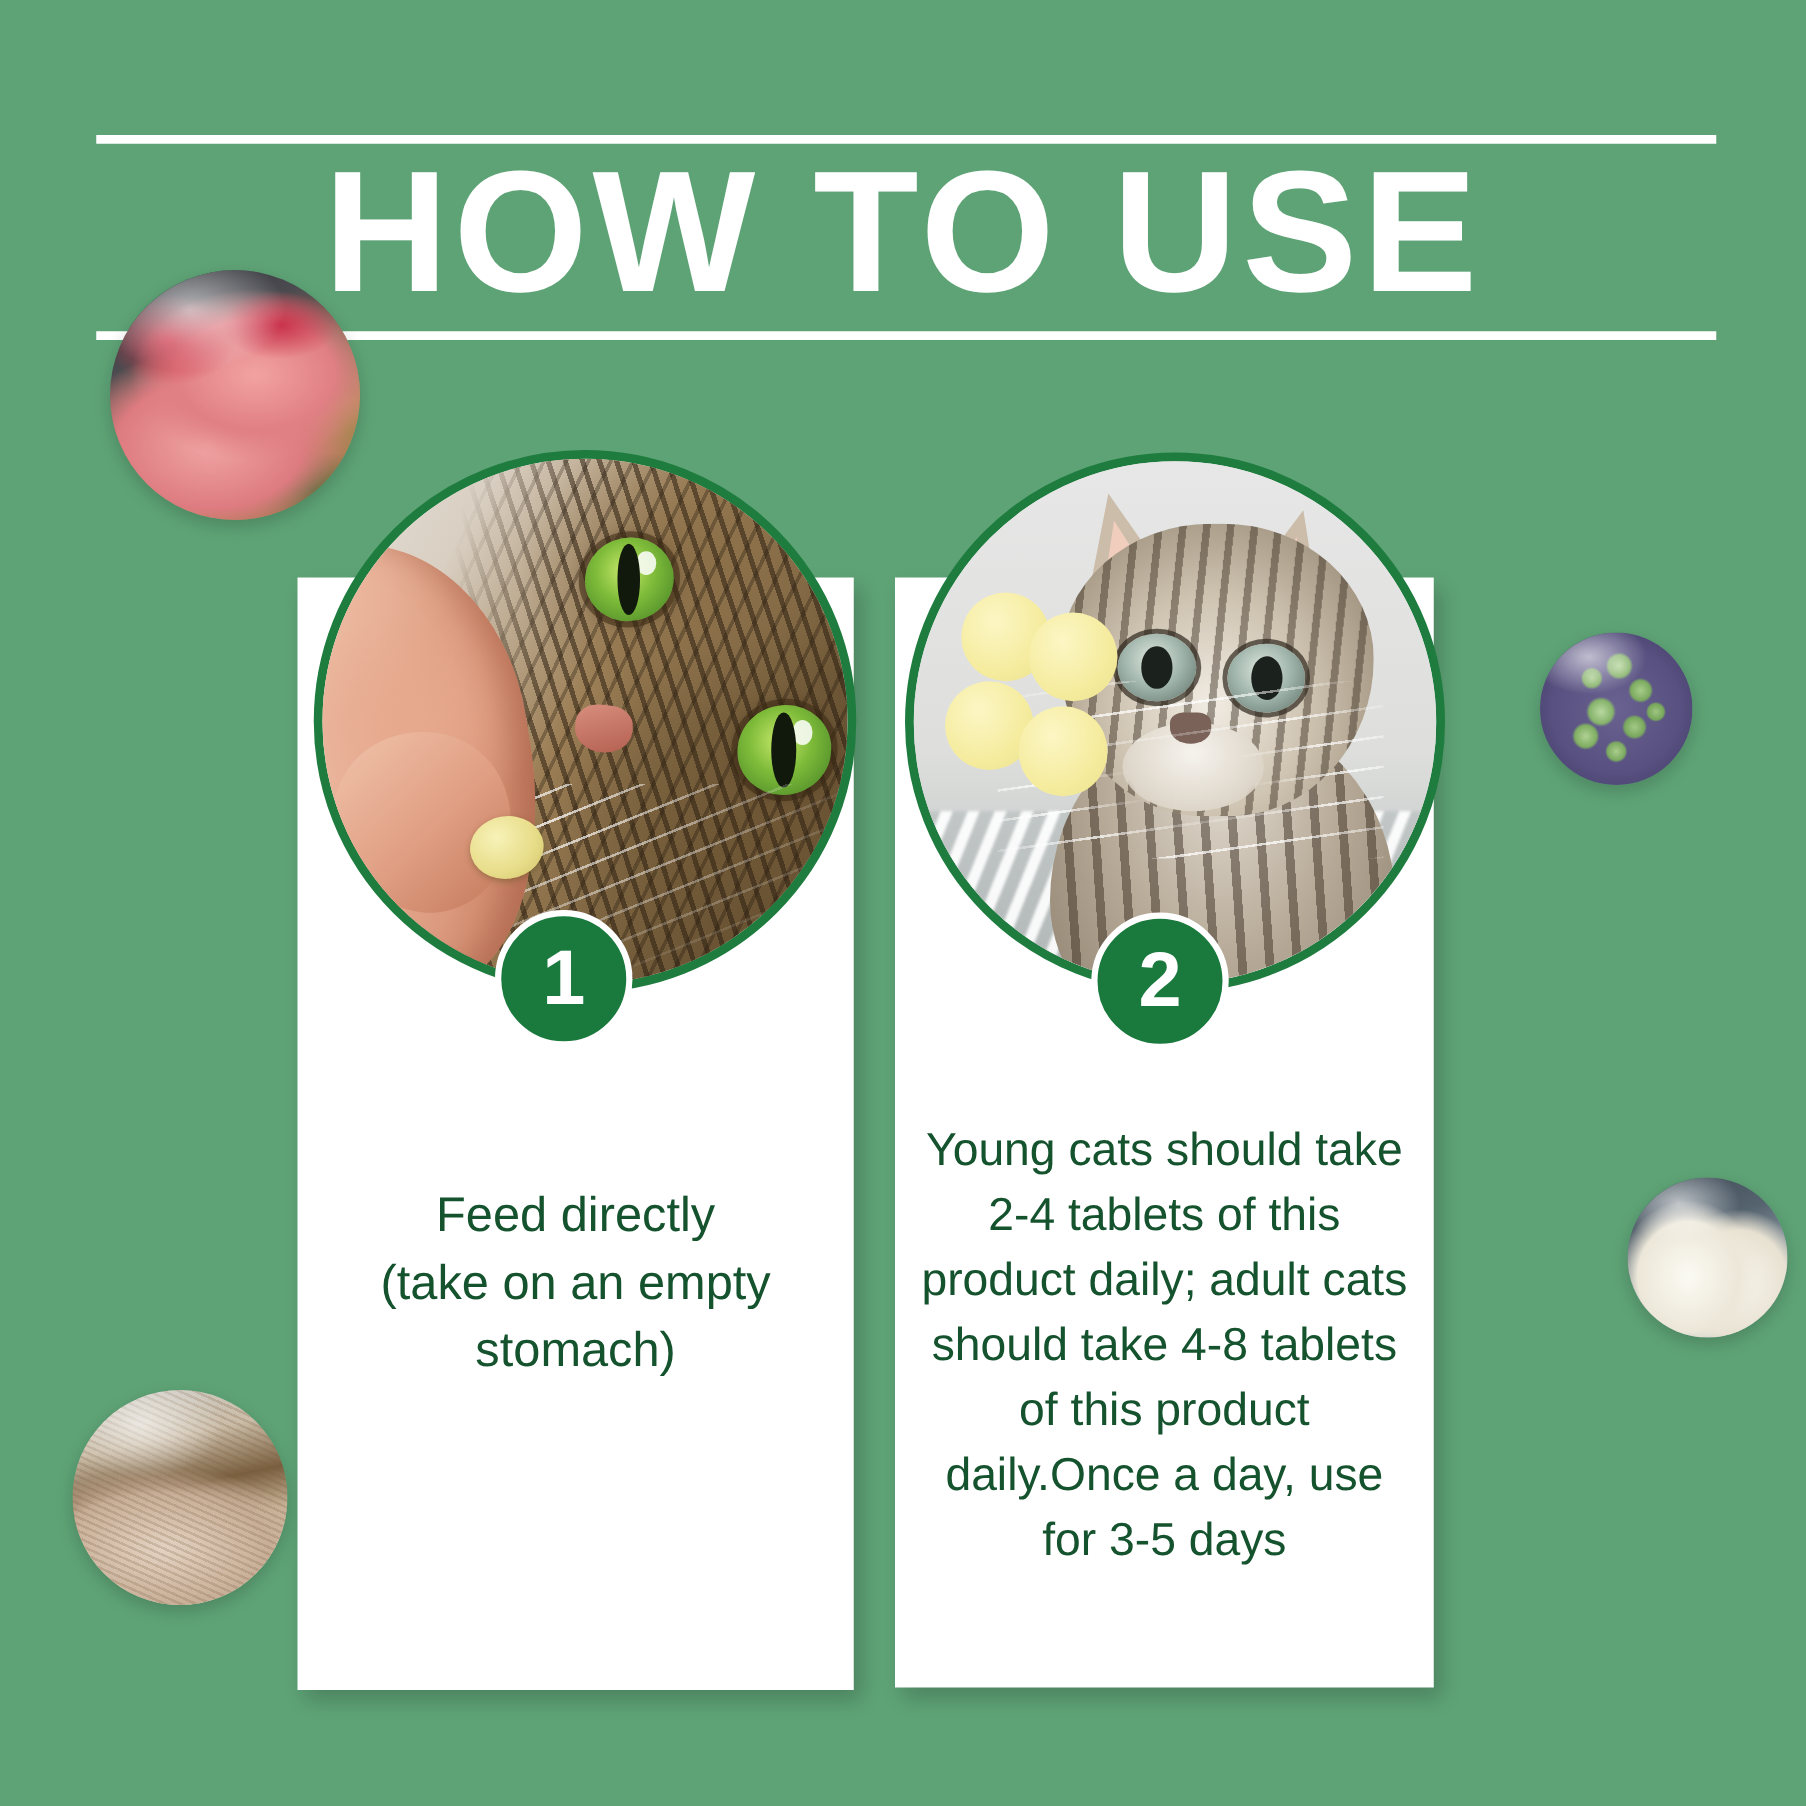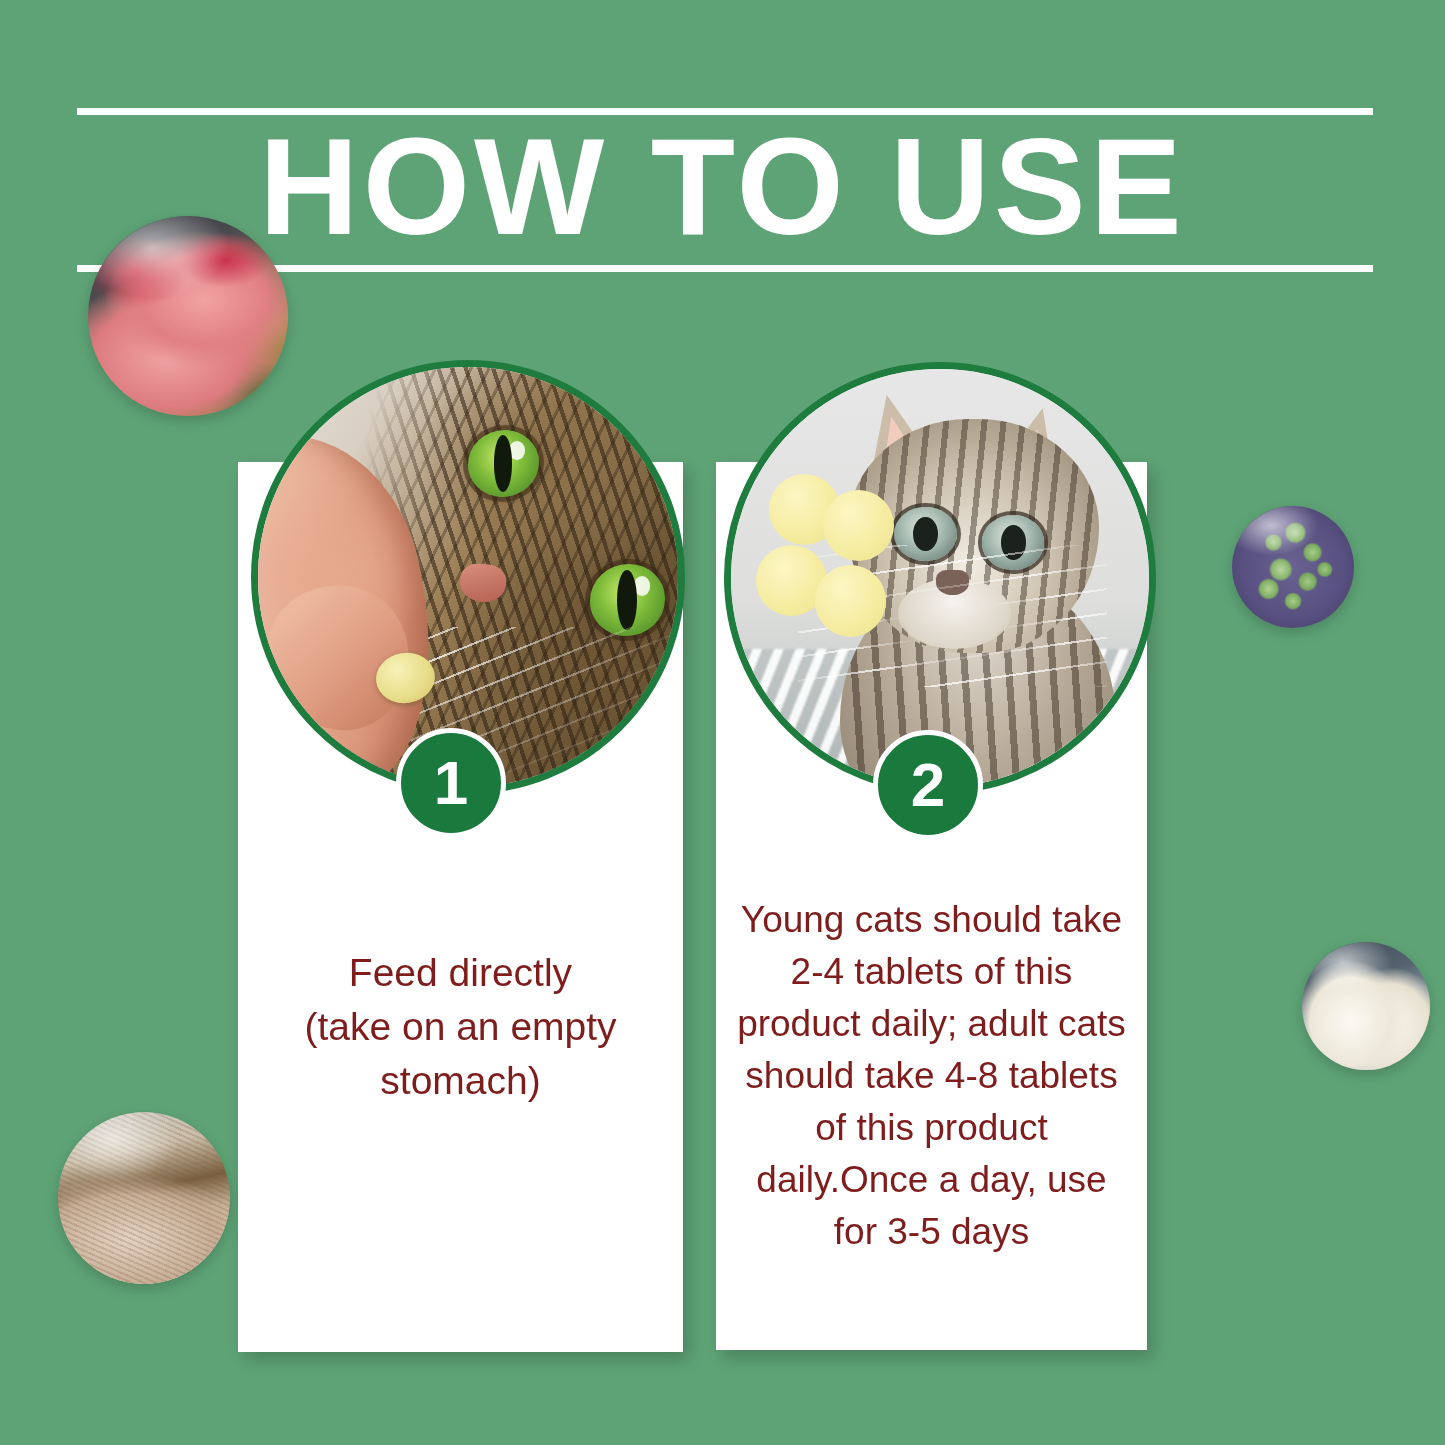--- a/index.html
+++ b/index.html
@@ -54,21 +54,21 @@
     box-shadow: 6px 8px 16px rgba(0,0,0,0.20);
   }
   #card-1 { left: 238px; top: 462px; width: 445px; height: 890px; }
   #card-2 { left: 716px; top: 462px; width: 431px; height: 888px; }
 
   .card-text {
     position: absolute;
     left: 18px;
     right: 18px;
     text-align: center;
-    color: #7f1d1d;
+    color: #14532d;
     font-family: "Liberation Sans", sans-serif;
     font-size: 38px;
     line-height: 52px;
     white-space: pre-line;
   }
   #card-1 .card-text { top: 484px; font-size: 39px; line-height: 54px; }
   #card-2 .card-text { top: 432px; font-size: 37px; line-height: 52px; }
 
   
   .photo-circle {

